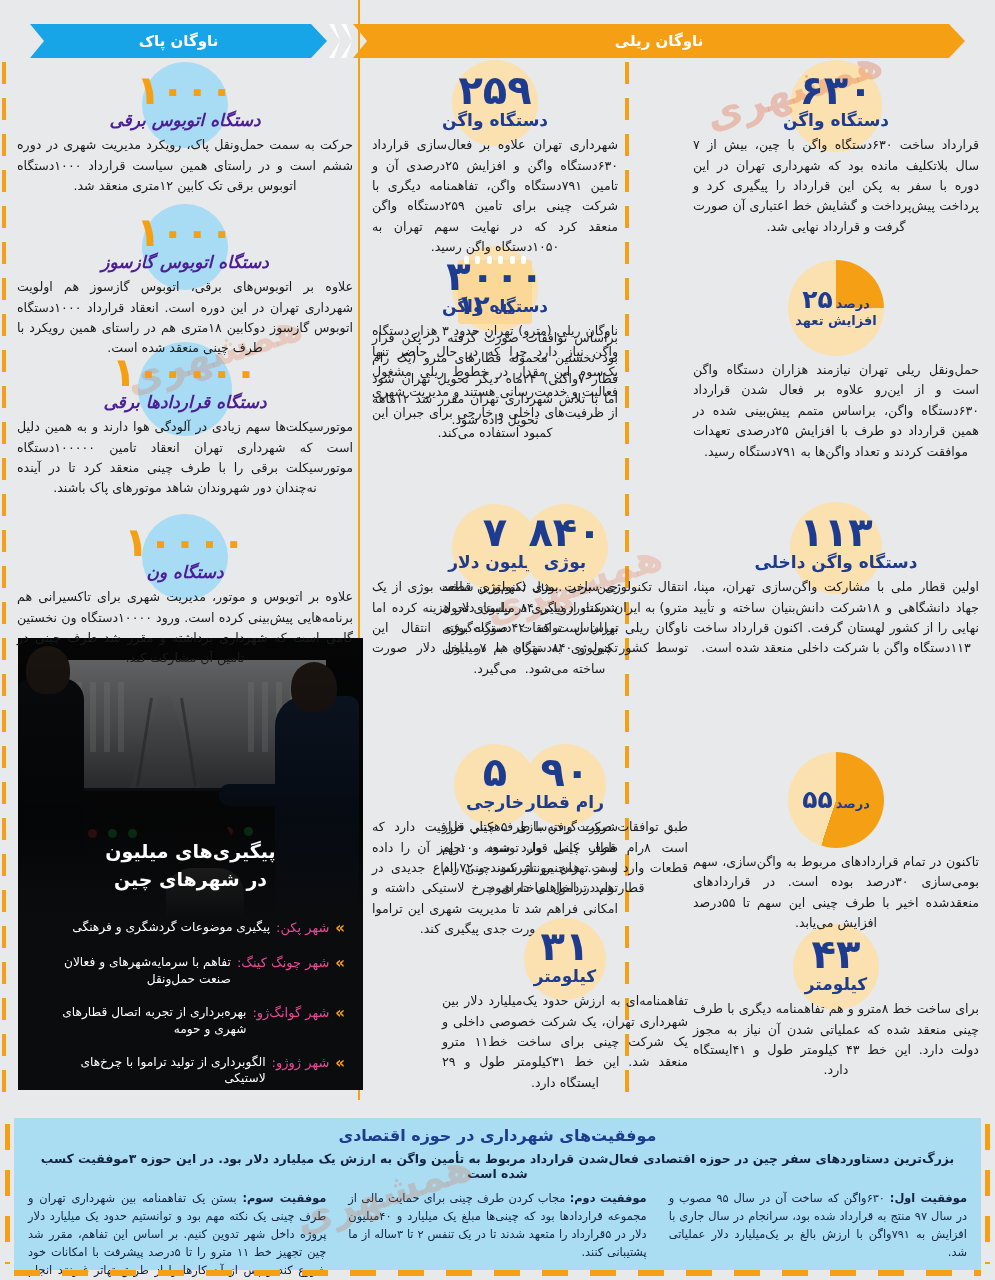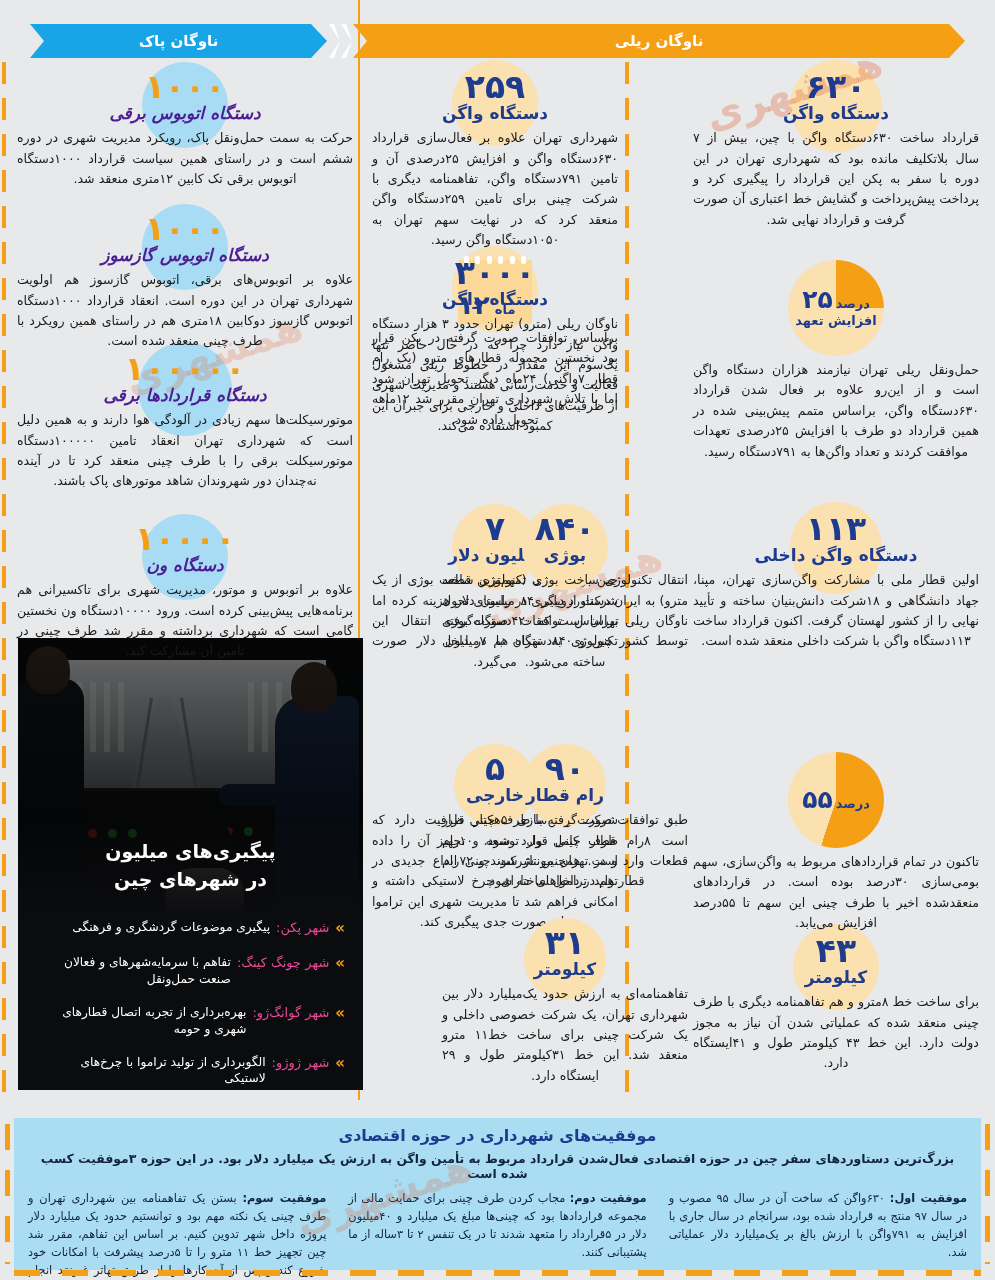--- a/index.html
+++ b/index.html
@@ -85,21 +85,21 @@
   }
   .bubble-circle {
     position: absolute;
     border-radius: 50%;
     z-index: 0;
   }
   .circle-orange { background: #fbe0b0; }
   .circle-blue   { background: #a8dcf4; }
   .big-num {
     position: relative; z-index: 2;
-    font-size: 33px;
+    font-size: 40px;
     font-weight: bold;
     color: #1d3c8f;
     line-height: 1.0;
     letter-spacing: 1px;
   }
   .big-num.orange-txt { color: #f5a014; }
   .unit {
     position: relative; z-index: 2;
     font-size: 17px;
     font-weight: bold;

